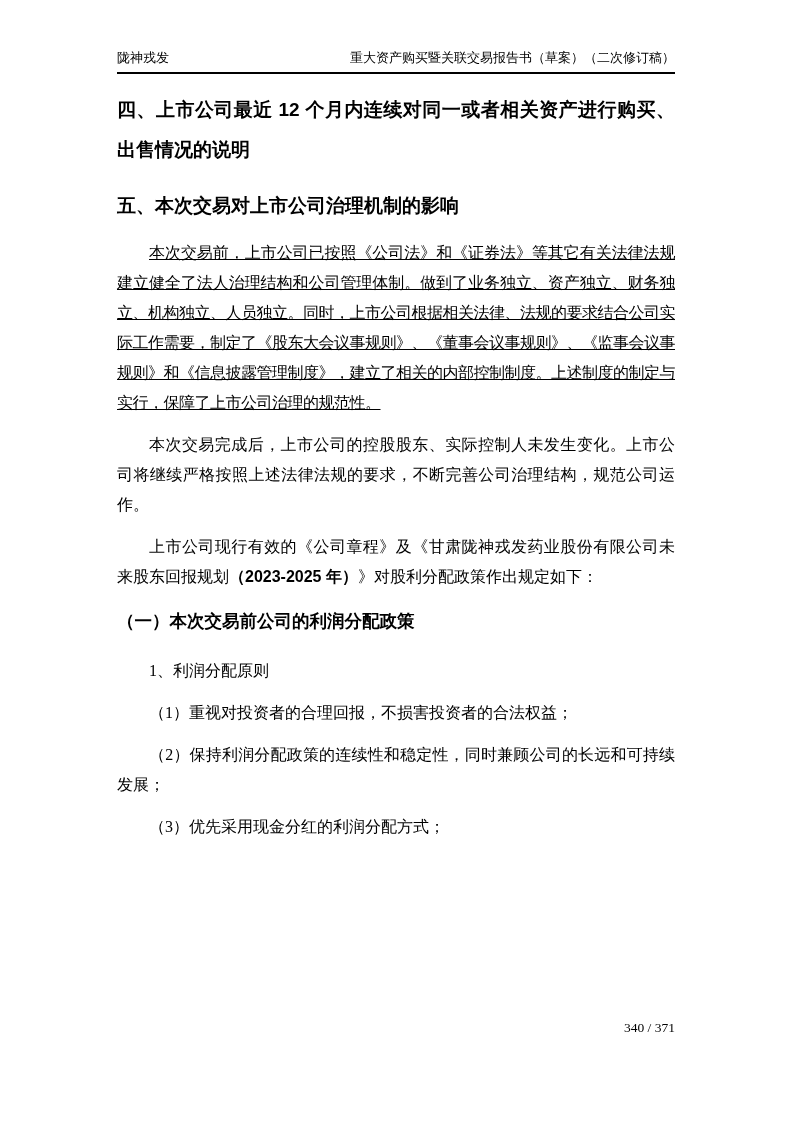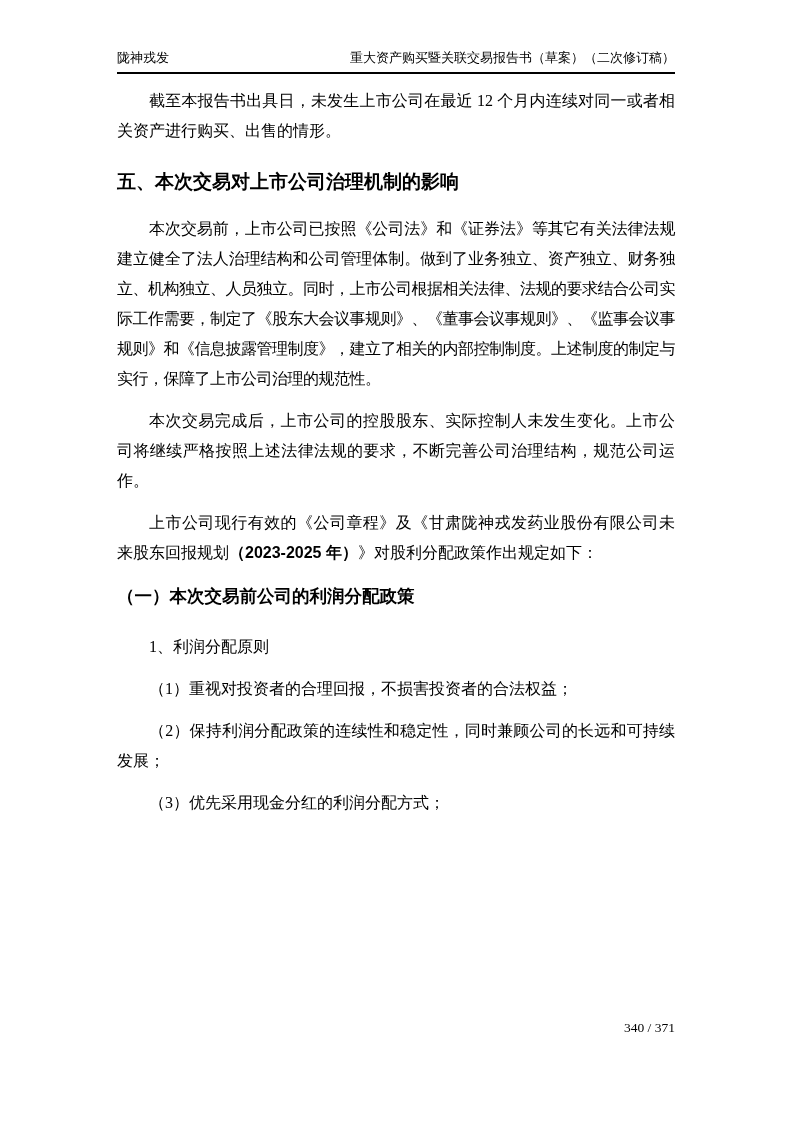--- a/index.html
+++ b/index.html
@@ -32,32 +32,32 @@
   }
   
   .body-text {
     font-size: 16px;
     line-height: 30px;
     text-align: justify;
     text-indent: 2em;
     margin: 12px 0;
   }
   .body-text.no-indent { text-indent: 0; }
-  .body-text.compact { letter-spacing: -0.5px; }
+  .body-text.compact { letter-spacing: -0.5px; text-decoration: underline; }
   
   h2.section-heading {
     font-family: "Liberation Sans", "DejaVu Sans", sans-serif;
     font-weight: 700;
     font-size: 19px;
     line-height: 40px;
     text-align: justify;
     margin: 16px 0 10px;
   }
   h3.sub-heading {
-    font-family: Liberation Mono, monospace;
+    font-family: Liberation Sans, sans-serif;
     font-weight: 700;
     font-size: 17.5px;
     line-height: 30px;
     margin: 14px 0 20px;
   }
   .bold-range {
     font-family: "Liberation Sans", "DejaVu Sans", sans-serif;
     font-weight: 700;
   }
   
@@ -76,22 +76,22 @@
 <div class="page">
 
   <div class="header">
     <span>陇神戎发</span>
     <span>重大资产购买暨关联交易报告书（草案）（二次修订稿）</span>
   </div>
 
   <div class="content">
 
 
+    <h2 class="section-heading">四、上市公司最近 12 个月内连续对同一或者相关资产进行购买、出售情况的说明</h2>
 
-    <p class="body-text">截至本报告书出具日，未发生上市公司在最近 12 个月内连续对同一或者相关资产进行购买、出售的情形。</p>
 
     <h2 class="section-heading">五、本次交易对上市公司治理机制的影响</h2>
 
     <p class="body-text compact">本次交易前，上市公司已按照《公司法》和《证券法》等其它有关法律法规建立健全了法人治理结构和公司管理体制。做到了业务独立、资产独立、财务独立、机构独立、人员独立。同时，上市公司根据相关法律、法规的要求结合公司实际工作需要，制定了《股东大会议事规则》、《董事会议事规则》、《监事会议事规则》和《信息披露管理制度》，建立了相关的内部控制制度。上述制度的制定与实行，保障了上市公司治理的规范性。</p>
 
     <p class="body-text">本次交易完成后，上市公司的控股股东、实际控制人未发生变化。上市公司将继续严格按照上述法律法规的要求，不断完善公司治理结构，规范公司运作。</p>
 
 
     <p class="body-text"><span>上市公司现行有效的《公司章程》及《甘肃陇神戎发药业股份有限公司未来股东回报规划</span><span class="bold-range">（2023-2025 年）</span><span>》对股利分配政策作出规定如下：</span></p>
 

